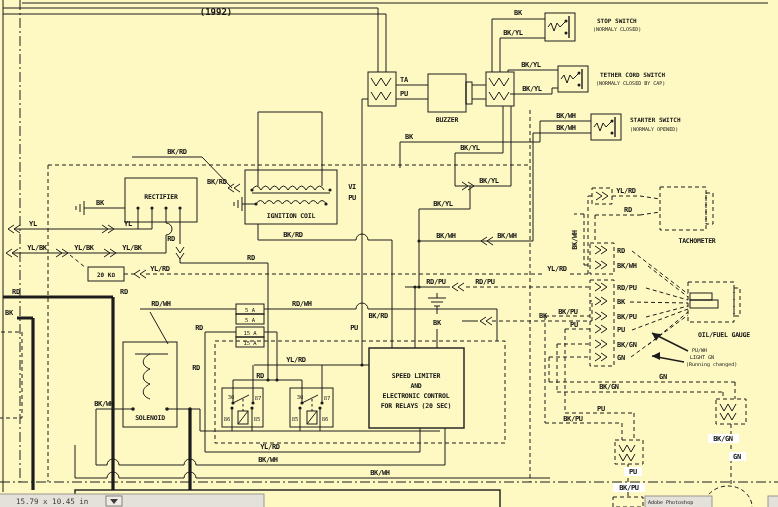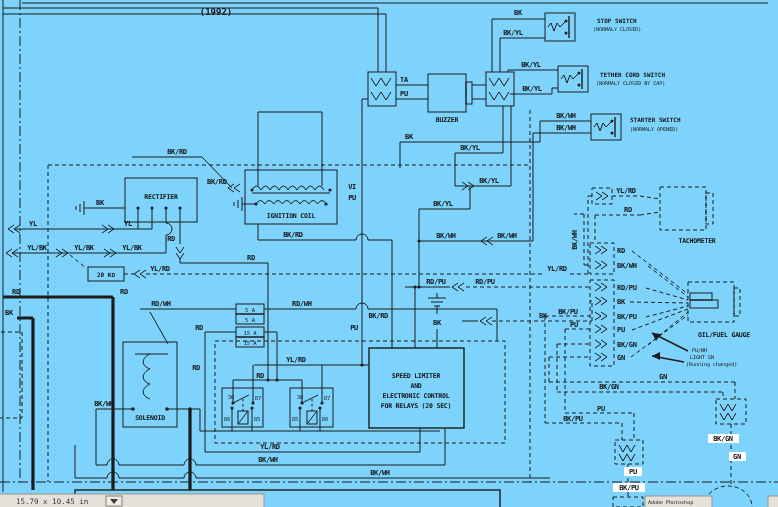--- a/index.html
+++ b/index.html
@@ -1,16 +1,16 @@
 <!DOCTYPE html>
 <html><head>
 <meta charset="utf-8">
 <style>
   html,body{margin:0;padding:0;background:#fff}
-  .stage{position:relative;width:778px;height:507px;background:#7dd3fc;overflow:hidden;
+  .stage{position:relative;width:778px;height:507px;background:#fef9c3;overflow:hidden;
          font-family:"DejaVu Sans Mono",monospace}
   svg{display:block}
   text{font-family:"DejaVu Sans Mono",monospace;fill:#141414}
   .t9{font-size:9px;font-weight:bold}
   .t7{font-size:7px;font-weight:bold;letter-spacing:-.3px}
   .t65{font-size:6.5px;font-weight:bold;letter-spacing:-.2px}
   .t6{font-size:6px;font-weight:bold}
   .t55{font-size:5.5px}
   .t5{font-size:5px}
   .mid{text-anchor:middle}

